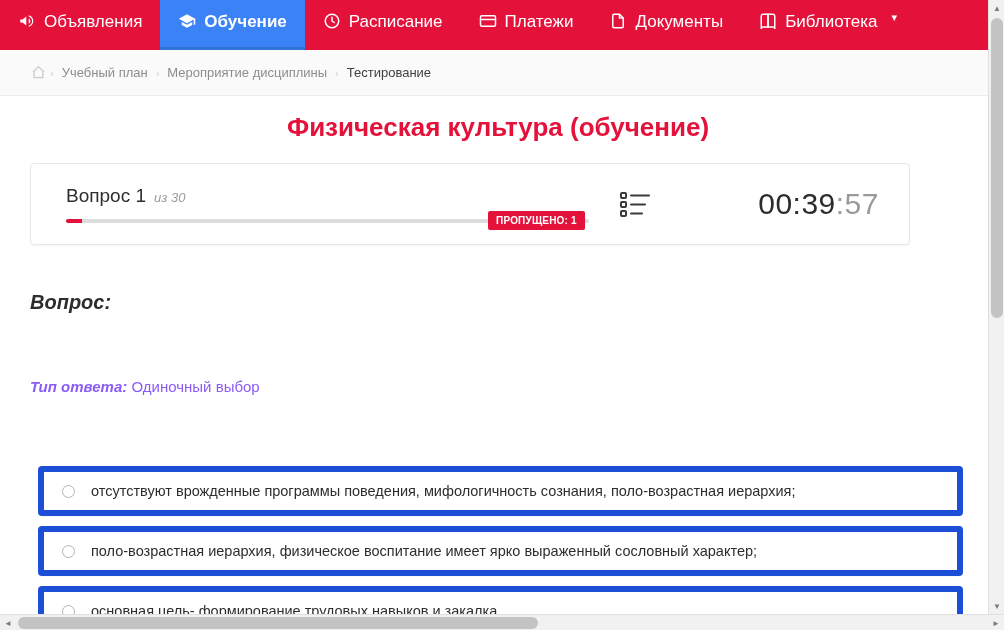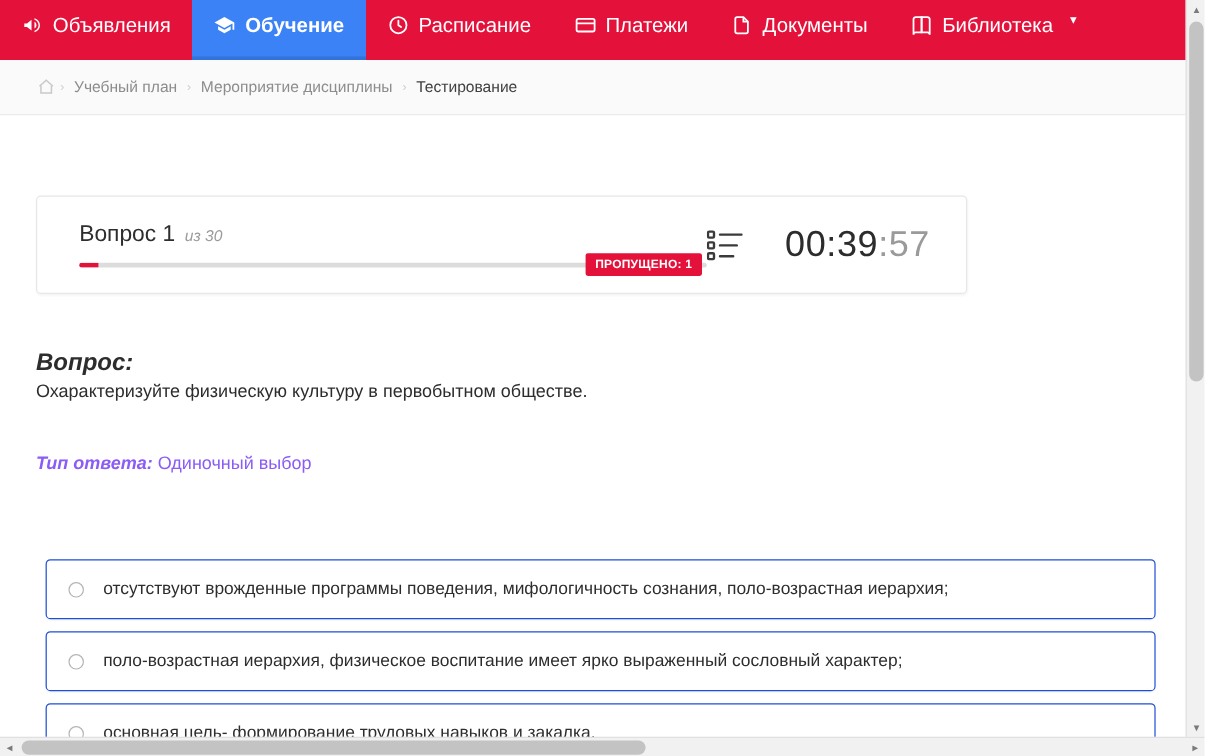--- a/index.html
+++ b/index.html
@@ -100,21 +100,21 @@
     text-align: center;
     font-size: 26px;
     font-weight: bold;
     color: #e4123b;
   }
 
   
   .qcard {
     position: absolute;
     top: 163px; left: 30px;
-    width: 776px; height: 82px;
+    width: 880px; height: 82px;
     background: #ffffff;
     border: 1px solid #e7e7e7;
     border-radius: 4px;
     box-shadow: 0 1px 2px rgba(0,0,0,0.04);
     display: flex;
     align-items: center;
   }
   .qcard-left {
     width: 560px;
     padding-left: 35px;
@@ -212,21 +212,21 @@
   .options {
     position: absolute;
     top: 466px; left: 38px;
     width: 925px;
   }
   .option {
     display: flex;
     align-items: center;
     height: 50px;
     background: #ffffff;
-    border: 1px solid #1d4ed8;
+    border: 6px solid #1d4ed8;
     border-radius: 4px;
     margin-bottom: 10px;
     padding-left: 18px;
     cursor: pointer;
     box-shadow: 0 1px 1px rgba(0,0,0,0.03);
   }
   .radio {
     width: 13px; height: 13px;
     border: 1px solid #b4b4b4;
     border-radius: 50%;
@@ -360,20 +360,21 @@
       </svg>
     </span>
     <span class="crumb-sep">›</span>
     <span class="crumb">Учебный план</span>
     <span class="crumb-sep">›</span>
     <span class="crumb">Мероприятие дисциплины</span>
     <span class="crumb-sep">›</span>
     <span class="crumb current">Тестирование</span>
   </div>
 
+  <div class="page-title">Физическая культура (обучение)</div>
 
   <div class="qcard">
     <div class="qcard-left">
       <div class="q-number-row">
         <span class="q-number">Вопрос 1</span>
         <span class="q-of">из 30</span>
       </div>
       <div class="skipped-badge">ПРОПУЩЕНО: 1</div>
       <div class="progress-track">
         <div class="progress-fill" style="width: 3%;"></div>
@@ -388,21 +389,20 @@
           <path d="M11 4.5h18M11 13.5h14M11 22.5h11" stroke-linecap="round"></path>
         </svg>
       </span>
     </div>
     <div class="qcard-right">
       <span>00:39</span><span class="timer-sec">:57</span>
     </div>
   </div>
 
   <div class="q-label">Вопрос:</div>
-  <div class="q-text">Охарактеризуйте физическую культуру в первобытном обществе.</div>
   <div class="ans-type">
     <b>Тип ответа:</b>
     <span>Одиночный выбор</span>
   </div>
 
   <div class="options">
     <div class="option">
       <span class="radio"></span>
       <span class="option-label">отсутствуют врожденные программы поведения, мифологичность сознания, поло-возрастная иерархия;</span>
     </div>

